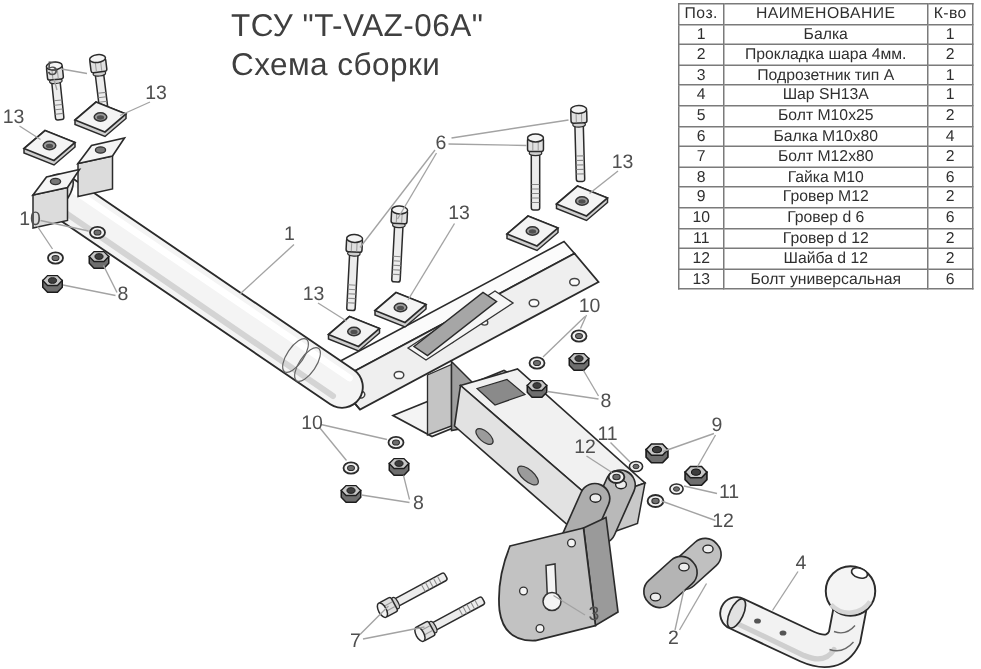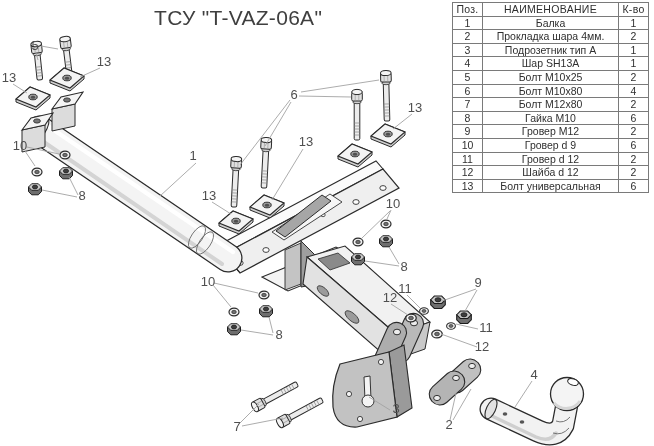--- a/index.html
+++ b/index.html
@@ -29,20 +29,21 @@
   .callout{font-size:13px;fill:#4f4f4f;}
   .leader{stroke:#a3a3a3;stroke-width:.9;fill:none;}
 </style>
 </head>
 <body>
 
 <div class="stage">
 
   <div class="title-block">
     <div>ТСУ "T-VAZ-06A"</div>
+    <div>Схема сборки</div>
   </div>
 
   <table class="parts-table">
     <colgroup>
         <col class="col-pos">
         <col class="col-name">
         <col class="col-qty">
       </colgroup>
     <tbody>
         <tr>
@@ -70,41 +71,41 @@
           <td>Шар SH13A</td>
           <td>1</td>
         </tr>
     <tr>
           <td>5</td>
           <td>Болт М10х25</td>
           <td>2</td>
         </tr>
     <tr>
           <td>6</td>
-          <td>Болт М10х80</td>
+          <td>Балка М10х80</td>
           <td>4</td>
         </tr>
     <tr>
           <td>7</td>
           <td>Болт М12х80</td>
           <td>2</td>
         </tr>
     <tr>
           <td>8</td>
           <td>Гайка М10</td>
           <td>6</td>
         </tr>
     <tr>
           <td>9</td>
           <td>Гровер М12</td>
           <td>2</td>
         </tr>
     <tr>
           <td>10</td>
-          <td>Гровер d 9</td>
+          <td>Гровер d 6</td>
           <td>6</td>
         </tr>
     <tr>
           <td>11</td>
           <td>Гровер d 12</td>
           <td>2</td>
         </tr>
     <tr>
           <td>12</td>
           <td>Шайба d 12</td>

